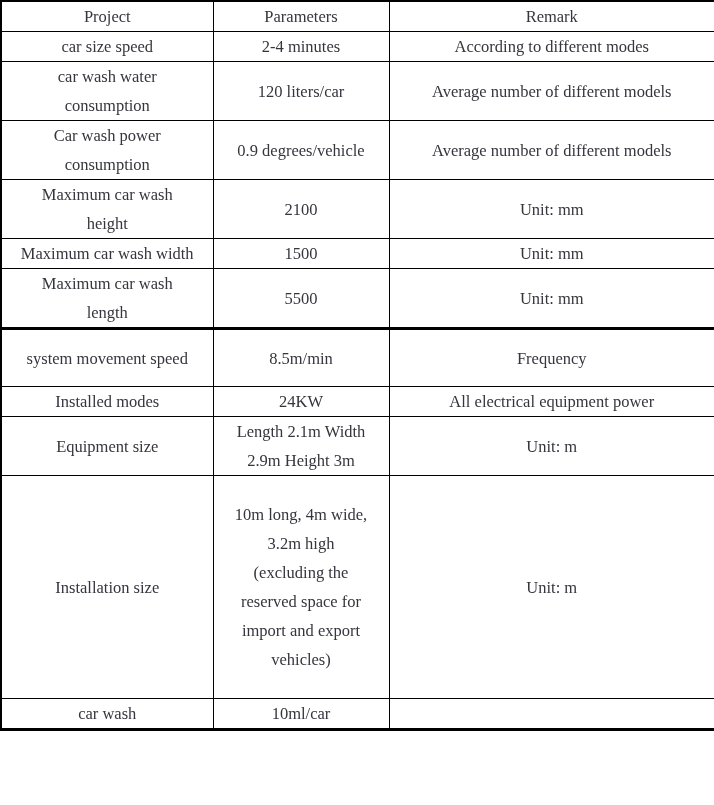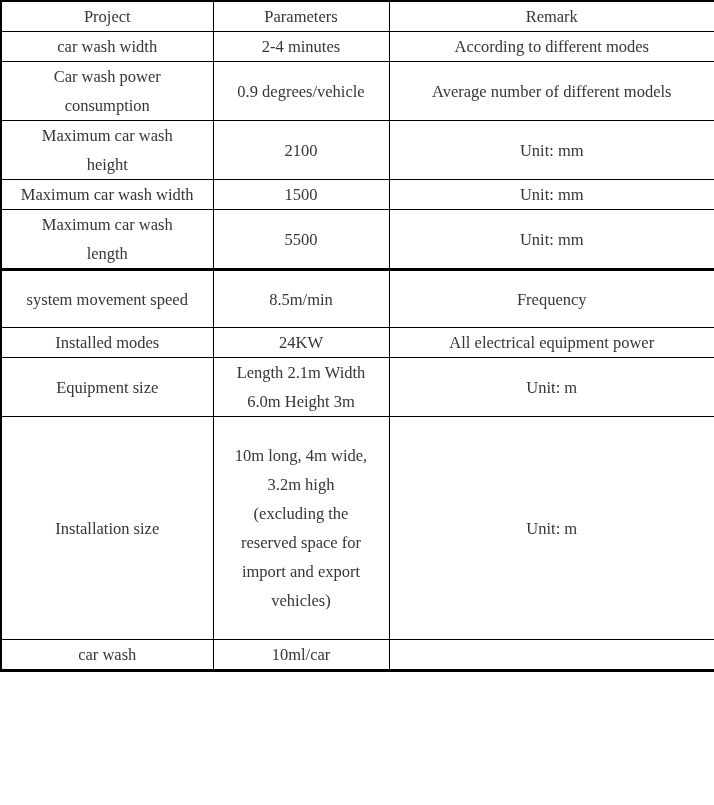--- a/index.html
+++ b/index.html
@@ -71,23 +71,29 @@
     </colgroup>
     <thead>
       <tr class="rh30">
         <th>Project</th>
         <th>Parameters</th>
         <th>Remark</th>
       </tr>
     </thead>
     <tbody>
       <tr class="rh29">
-        <td>car wash width</td>
+        <td>car size speed</td>
         <td>2-4 minutes</td>
         <td>According to different modes</td>
+      </tr>
+      <tr class="rh58">
+        <td>car wash water
+consumption</td>
+        <td>120 liters/car</td>
+        <td>Average number of different models</td>
       </tr>
       <tr class="rh58">
         <td>Car wash power
 consumption</td>
         <td>0.9 degrees/vehicle</td>
         <td>Average number of different models</td>
       </tr>
       <tr class="rh58">
         <td>Maximum car wash
 height</td>
@@ -111,21 +117,21 @@
         <td>Frequency</td>
       </tr>
       <tr class="rh28">
         <td>Installed modes</td>
         <td>24KW</td>
         <td>All electrical equipment power</td>
       </tr>
       <tr class="rh57">
         <td>Equipment size</td>
         <td>Length 2.1m Width
-6.0m Height 3m</td>
+2.9m Height 3m</td>
         <td>Unit: m</td>
       </tr>
       <tr class="rh223">
         <td>Installation size</td>
         <td class="va-bottom">10m long, 4m wide,
 3.2m high
 (excluding the
 reserved space for
 import and export
 vehicles)</td>

